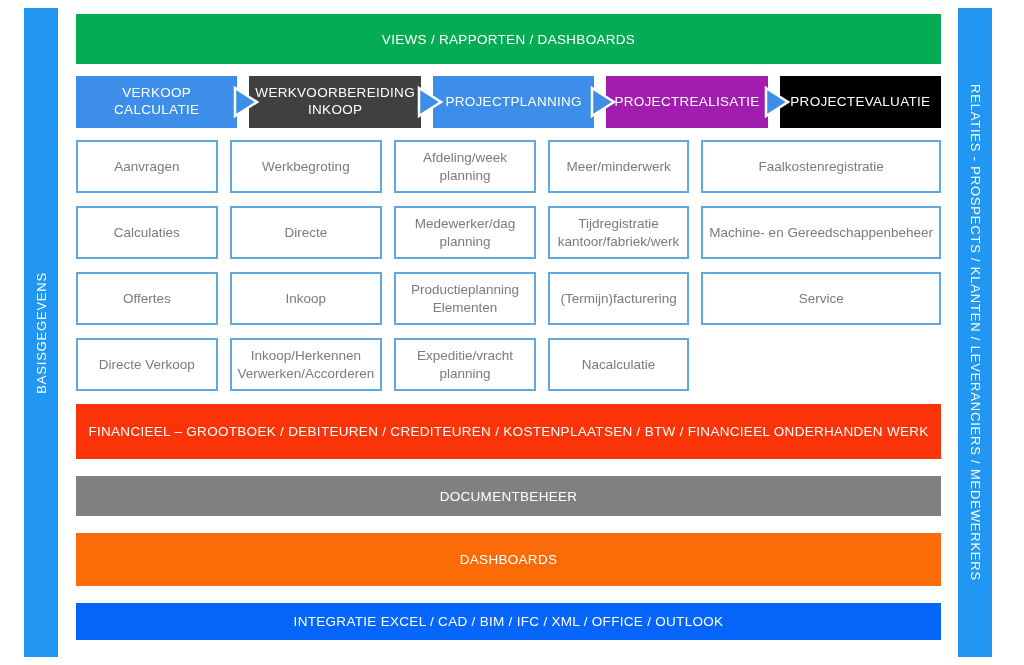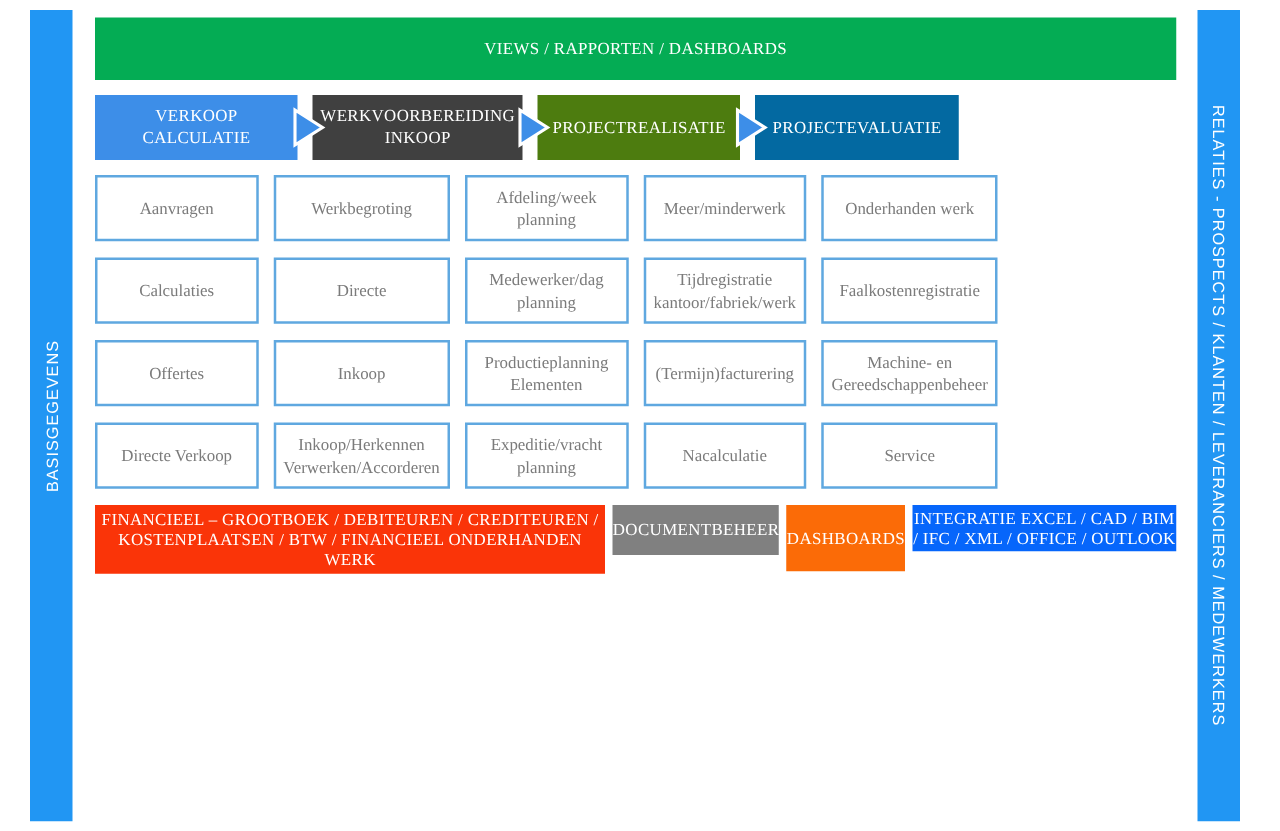--- a/index.html
+++ b/index.html
@@ -8,39 +8,39 @@
 
   
   .vbar{position:absolute;top:8px;bottom:8px;width:34px;display:flex;align-items:center;justify-content:center;}
   .vbar.left{left:24px;}
   .vbar.right{left:958px;}
   .vtext{color:#fff;font-size:13px;letter-spacing:0.8px;white-space:nowrap;}
   .vbar.left .vtext{writing-mode:vertical-rl;transform:rotate(180deg);}
   .vbar.right .vtext{writing-mode:vertical-rl;}
 
   
-  .main{position:absolute;left:76px;top:14px;width:865px;font-family:Liberation Serif, serif;}
+  .main{position:absolute;left:76px;top:14px;width:865px;}
   .bar{display:flex;align-items:center;justify-content:center;color:#fff;font-size:13.5px;letter-spacing:0.3px;text-align:center;}
   .bar.green{height:50px;margin-bottom:12px;}
 
   
   .header-row{display:grid;grid-template-columns:repeat(5,1fr);column-gap:12px;height:52px;margin-bottom:12px;}
   .header{position:relative;display:flex;align-items:center;justify-content:center;color:#fff;
           font-size:13.5px;text-align:center;line-height:1.25;letter-spacing:0.3px;padding:0 6px;box-sizing:border-box;}
   .arrow{position:absolute;left:-16px;top:50%;transform:translateY(-50%);z-index:2;}
   .arrow polygon{stroke:#fff;stroke-width:2.5;stroke-linejoin:miter;}
 
   
-  .grid{display:grid;grid-template-columns:repeat(6,1fr);grid-template-rows:repeat(4,53px);
+  .grid{display:grid;grid-template-columns:repeat(4,1fr);grid-template-rows:repeat(4,53px);
         grid-auto-flow:column;column-gap:12px;row-gap:13px;}
   .cell{background:#fff;border:2px solid #5FA8E0;box-sizing:border-box;display:flex;align-items:center;
         justify-content:center;color:#7B7B7B;font-size:13.5px;text-align:center;line-height:1.3;padding:2px 6px;}
 
   
-  .bottom-bars{display:flex;flex-direction:row;gap:6px;margin-top:13px;}
+  .bottom-bars{display:flex;flex-direction:column;gap:17px;margin-top:13px;}
   .bar.financieel{height:55px;}
   .bar.documentbeheer{height:40px;}
   .bar.actiebeheer{height:53px;}
   .bar.integratie{height:37px;}
 </style>
 </head>
 <body>
 
 <div class="canvas">
 
@@ -55,27 +55,33 @@
     <div class="header-row" id="header-row">
         <div class="header" style="background: rgb(61, 142, 232);">
           <span class="htext">VERKOOP CALCULATIE</span>
         </div>
         <div class="header" style="background: #404040;">
           <svg class="arrow" width="27" height="36" viewBox="0 0 27 36">
             <polygon points="2,4 24,18 2,32" fill="#3D8EE8"></polygon>
           </svg>
           <span class="htext">WERKVOORBEREIDING INKOOP</span>
         </div>
-        <div class="header" style="background: #4d7c0f;">
+        <div class="header" style="background: rgb(61, 142, 232);">
+          <svg class="arrow" width="27" height="36" viewBox="0 0 27 36">
+            <polygon points="2,4 24,18 2,32" fill="#3D8EE8"></polygon>
+          </svg>
+          <span class="htext">PROJECTPLANNING</span>
+        </div>
+        <div class="header" style="background: #a21caf;">
           <svg class="arrow" width="27" height="36" viewBox="0 0 27 36">
             <polygon points="2,4 24,18 2,32" fill="#3D8EE8"></polygon>
           </svg>
           <span class="htext">PROJECTREALISATIE</span>
         </div>
-        <div class="header" style="background: #0369a1;">
+        <div class="header" style="background: #000000;">
           <svg class="arrow" width="27" height="36" viewBox="0 0 27 36">
             <polygon points="2,4 24,18 2,32" fill="#3D8EE8"></polygon>
           </svg>
           <span class="htext">PROJECTEVALUATIE</span>
         </div>
       </div>
     <div class="grid" id="grid">
         <div class="cell">
           <span>Aanvragen</span>
         </div>
@@ -118,23 +124,20 @@
         <div class="cell">
           <span>Tijdregistratie kantoor/fabriek/werk</span>
         </div>
         <div class="cell">
           <span>(Termijn)facturering</span>
         </div>
         <div class="cell">
           <span>Nacalculatie</span>
         </div>
         <div class="cell">
-          <span>Onderhanden werk</span>
-        </div>
-        <div class="cell">
           <span>Faalkostenregistratie</span>
         </div>
         <div class="cell">
           <span>Machine- en Gereedschappenbeheer</span>
         </div>
         <div class="cell">
           <span>Service</span>
         </div>
       </div>
     <div class="bottom-bars" id="bottom-bars">

